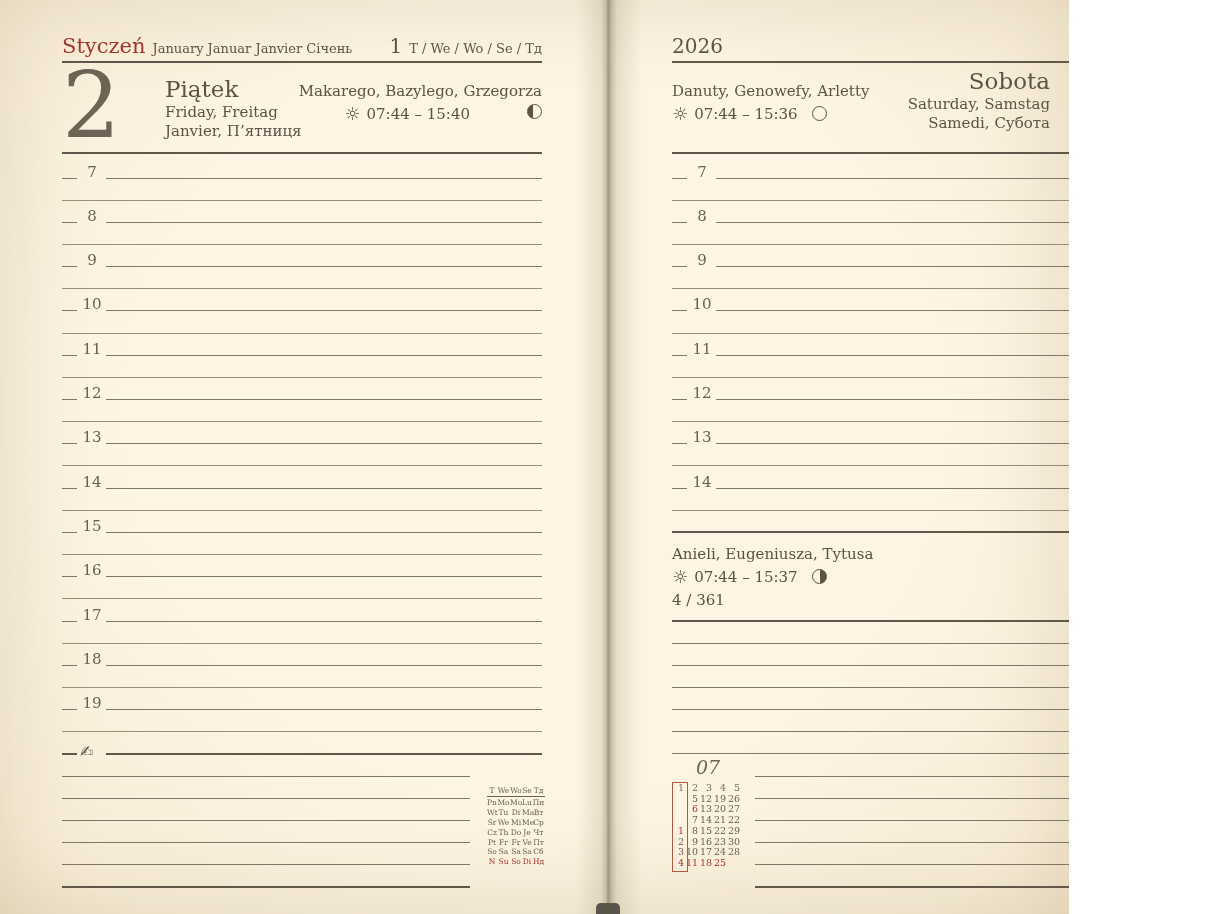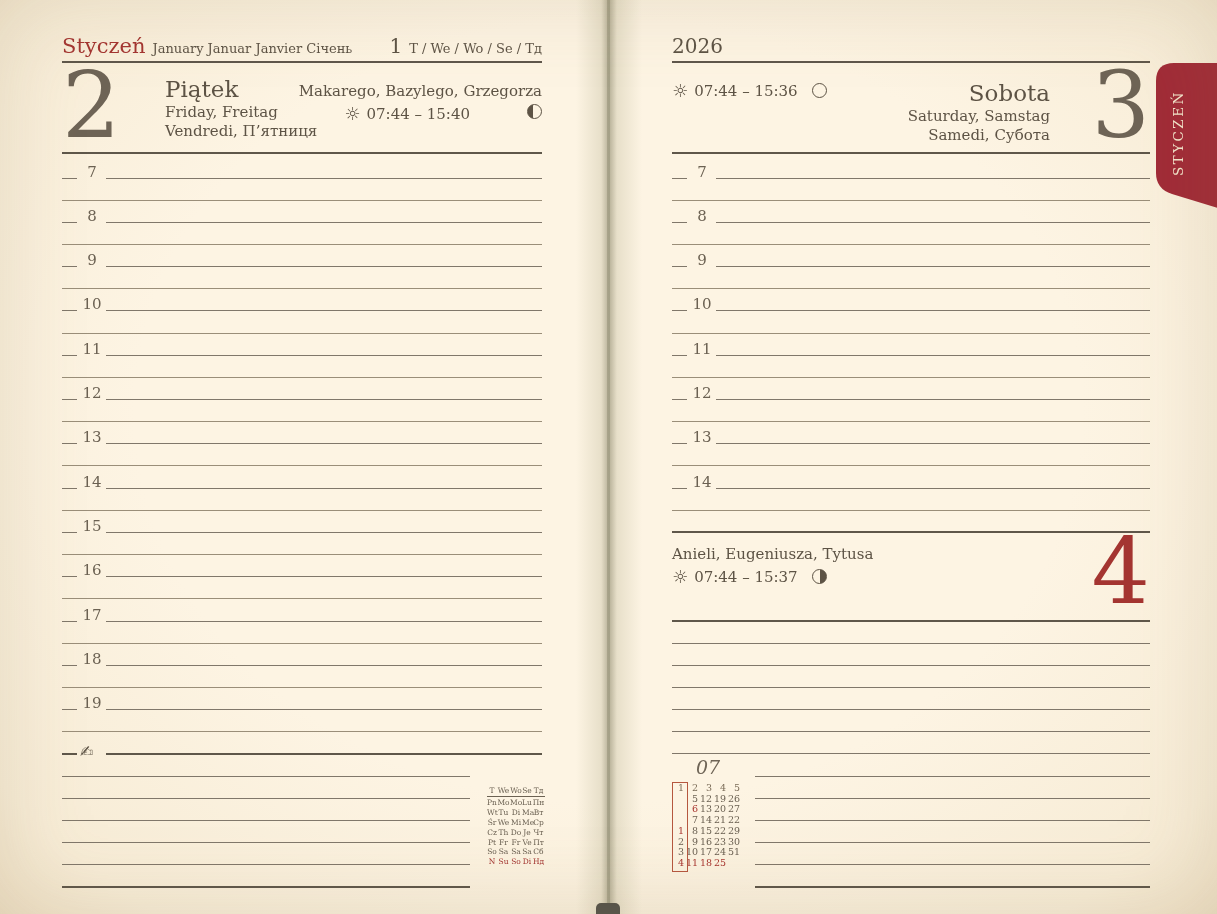--- a/index.html
+++ b/index.html
@@ -1,16 +1,16 @@
 <!DOCTYPE html>
 <html><head>
 <meta charset="utf-8">
 <style>
   html,body{margin:0;padding:0;}
-  .book{position:relative;width:1217px;height:914px;overflow:hidden;
+  .book{position:relative;width:1069px;height:914px;overflow:hidden;
     background:radial-gradient(ellipse at 50% 45%, #fdf4e3 55%, #f7ecd6 88%, #f1e3c9 100%);
     font-family:"DejaVu Serif", serif;color:#5d5345;}
   .book::after{content:"";position:absolute;inset:0;pointer-events:none;
     box-shadow:inset 0 0 90px rgba(140,115,80,0.18);}
   .spine{position:absolute;left:576px;top:0;width:66px;height:914px;
     background:linear-gradient(90deg, rgba(190,182,152,0) 0%, rgba(205,198,170,0.45) 38%,
       rgba(170,164,138,0.85) 50%, rgba(205,198,170,0.45) 62%, rgba(190,182,152,0) 100%);}
   .spine-line{position:absolute;left:607px;top:0;width:3px;height:914px;background:rgba(150,146,120,0.55);}
   .spine-notch{position:absolute;left:596px;bottom:0;width:24px;height:11px;background:#55534a;border-radius:5px 5px 0 0;}
   .page{position:absolute;top:0;height:914px;}
@@ -38,21 +38,21 @@
   .right-col .meta-row{justify-content:flex-end;}
   .sunrow{position:relative;}
   .sun{font-family:"DejaVu Sans",sans-serif;font-size:18px;margin-right:6px;color:#5d5345;}
   .moon{display:inline-block;width:15px;height:15px;border:1.4px solid #5d5345;border-radius:50%;box-sizing:border-box;}
   .moon.waxing-gibbous{background:linear-gradient(90deg,#5d5345 0 42%,transparent 42%);}
   .moon.full{background:transparent;}
   .moon.waning-gibbous{background:linear-gradient(270deg,#5d5345 0 44%,transparent 44%);}
   .moon-pad{margin-left:14px;}
   .sun-gap{padding-right:72px;}
   .sun-gap .moon{position:absolute;right:0;top:2px;}
-  .day-right-name{position:absolute;top:80px;right:100px;text-align:right;}
+  .day-right-name{position:absolute;top:68px;right:100px;text-align:right;}
   .red-text{color:#a43531;}
 
   .hour-num{position:absolute;width:26px;left:17px;text-align:center;font-size:15px;line-height:16px;height:16px;color:#6b6152;}
   .pen-icon{position:absolute;left:18px;font-family:"DejaVu Sans",sans-serif;font-size:16px;line-height:16px;color:#5d5345;}
 
   .legend{position:absolute;left:425px;top:786px;width:58px;font-size:7.5px;line-height:9.9px;color:#6b6152;}
   .legend .lrow{display:grid;grid-template-columns:10px 13px 12px 10px 13px;text-align:center;}
   .legend .lhead{border-bottom:1px solid #6b6152;margin-bottom:1px;}
   .legend .red{color:#a43531;}
 
@@ -82,21 +82,21 @@
       <div>
         <span class="week-num">1</span><span class="week-labels">T / We / Wo / Se / Тд</span>
       </div>
     </div>
     <div class="ln thick" style="left:0;right:0;top:61px;"></div>
 
     <div class="big-num" style="left:0;">2</div>
     <div class="day-center">
       <div class="day-name">Piątek</div>
       <div class="day-sub">Friday, Freitag</div>
-      <div class="day-sub">Vendredi, П’ятниця</div>
+      <div class="day-sub">Janvier, П’ятниця</div>
     </div>
     <div class="meta-col right-col">
       <div class="meta-row">Makarego, Bazylego, Grzegorza</div>
       <div class="meta-row sunrow sun-gap">
         <span class="sun">☼</span>
         <span>07:44 – 15:40</span>
         <span class="moon waxing-gibbous"></span>
       </div>
     </div>
     <div class="ln thick" style="left:0;right:0;top:152px;"></div>
@@ -226,20 +226,21 @@
       </div>
   </div>
 
   <div class="page" id="right-page">
     <div class="page-header">
       <div class="year-label">2026</div>
     </div>
     <div class="ln thick" style="left:0;right:0;top:61px;"></div>
 
     <div class="meta-col" style="left:0;">
+      <div class="meta-row">Danuty, Genowefy, Arletty</div>
       <div class="meta-row sunrow">
         <span class="sun">☼</span>
         <span>07:44 – 15:36</span>
         <span class="moon moon-pad full"></span>
       </div>
     </div>
     <div class="day-right-name">
       <div class="day-name">Sobota</div>
       <div class="day-sub">Saturday, Samstag</div>
       <div class="day-sub">Samedi, Субота</div>
@@ -295,20 +296,21 @@
         <div class="ln thick" style="top: 886.3px; left: 83px; right: 0px;"></div>
       </div>
 
     <div class="meta-col" style="left:0;top:542px;">
       <div class="meta-row">Anieli, Eugeniusza, Tytusa</div>
       <div class="meta-row sunrow">
         <span class="sun">☼</span>
         <span>07:44 – 15:37</span>
         <span class="moon moon-pad waning-gibbous"></span>
       </div>
+      <div class="meta-row">4 / 361</div>
     </div>
     <div class="big-num red" style="right:0;top:528px;">4</div>
     <div class="ln thick" style="left:0;right:0;top:620px;"></div>
 
     <div class="minical-title">07</div>
     <div class="minical" id="minical">
         <div class="mrow">
           <span class="mcell wk">1</span>
           <span class="mcell wk">2</span>
           <span class="mcell wk">3</span>
@@ -348,21 +350,21 @@
           <span class="mcell">9</span>
           <span class="mcell">16</span>
           <span class="mcell">23</span>
           <span class="mcell">30</span>
         </div>
         <div class="mrow">
           <span class="mcell">3</span>
           <span class="mcell">10</span>
           <span class="mcell">17</span>
           <span class="mcell">24</span>
-          <span class="mcell">51</span>
+          <span class="mcell">28</span>
         </div>
         <div class="mrow">
           <span class="mcell red">4</span>
           <span class="mcell red">11</span>
           <span class="mcell red">18</span>
           <span class="mcell red">25</span>
           <span class="mcell"></span>
         </div>
         <div class="minical-box" style="left: 0px;"></div>
       </div>

